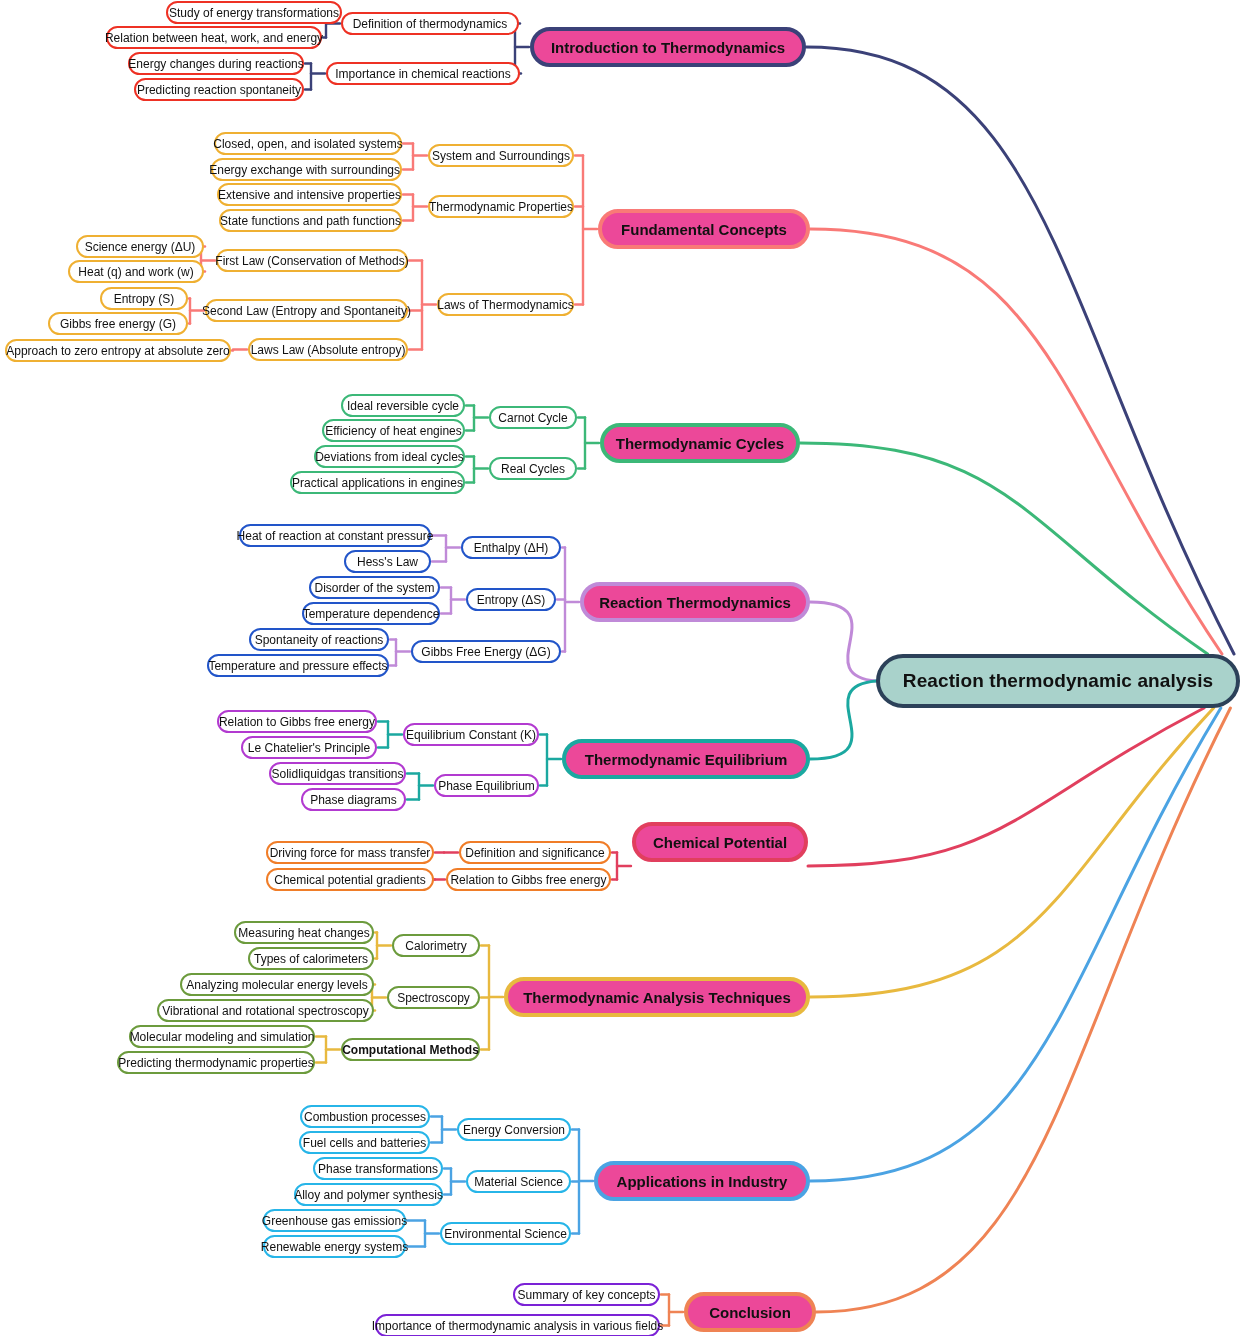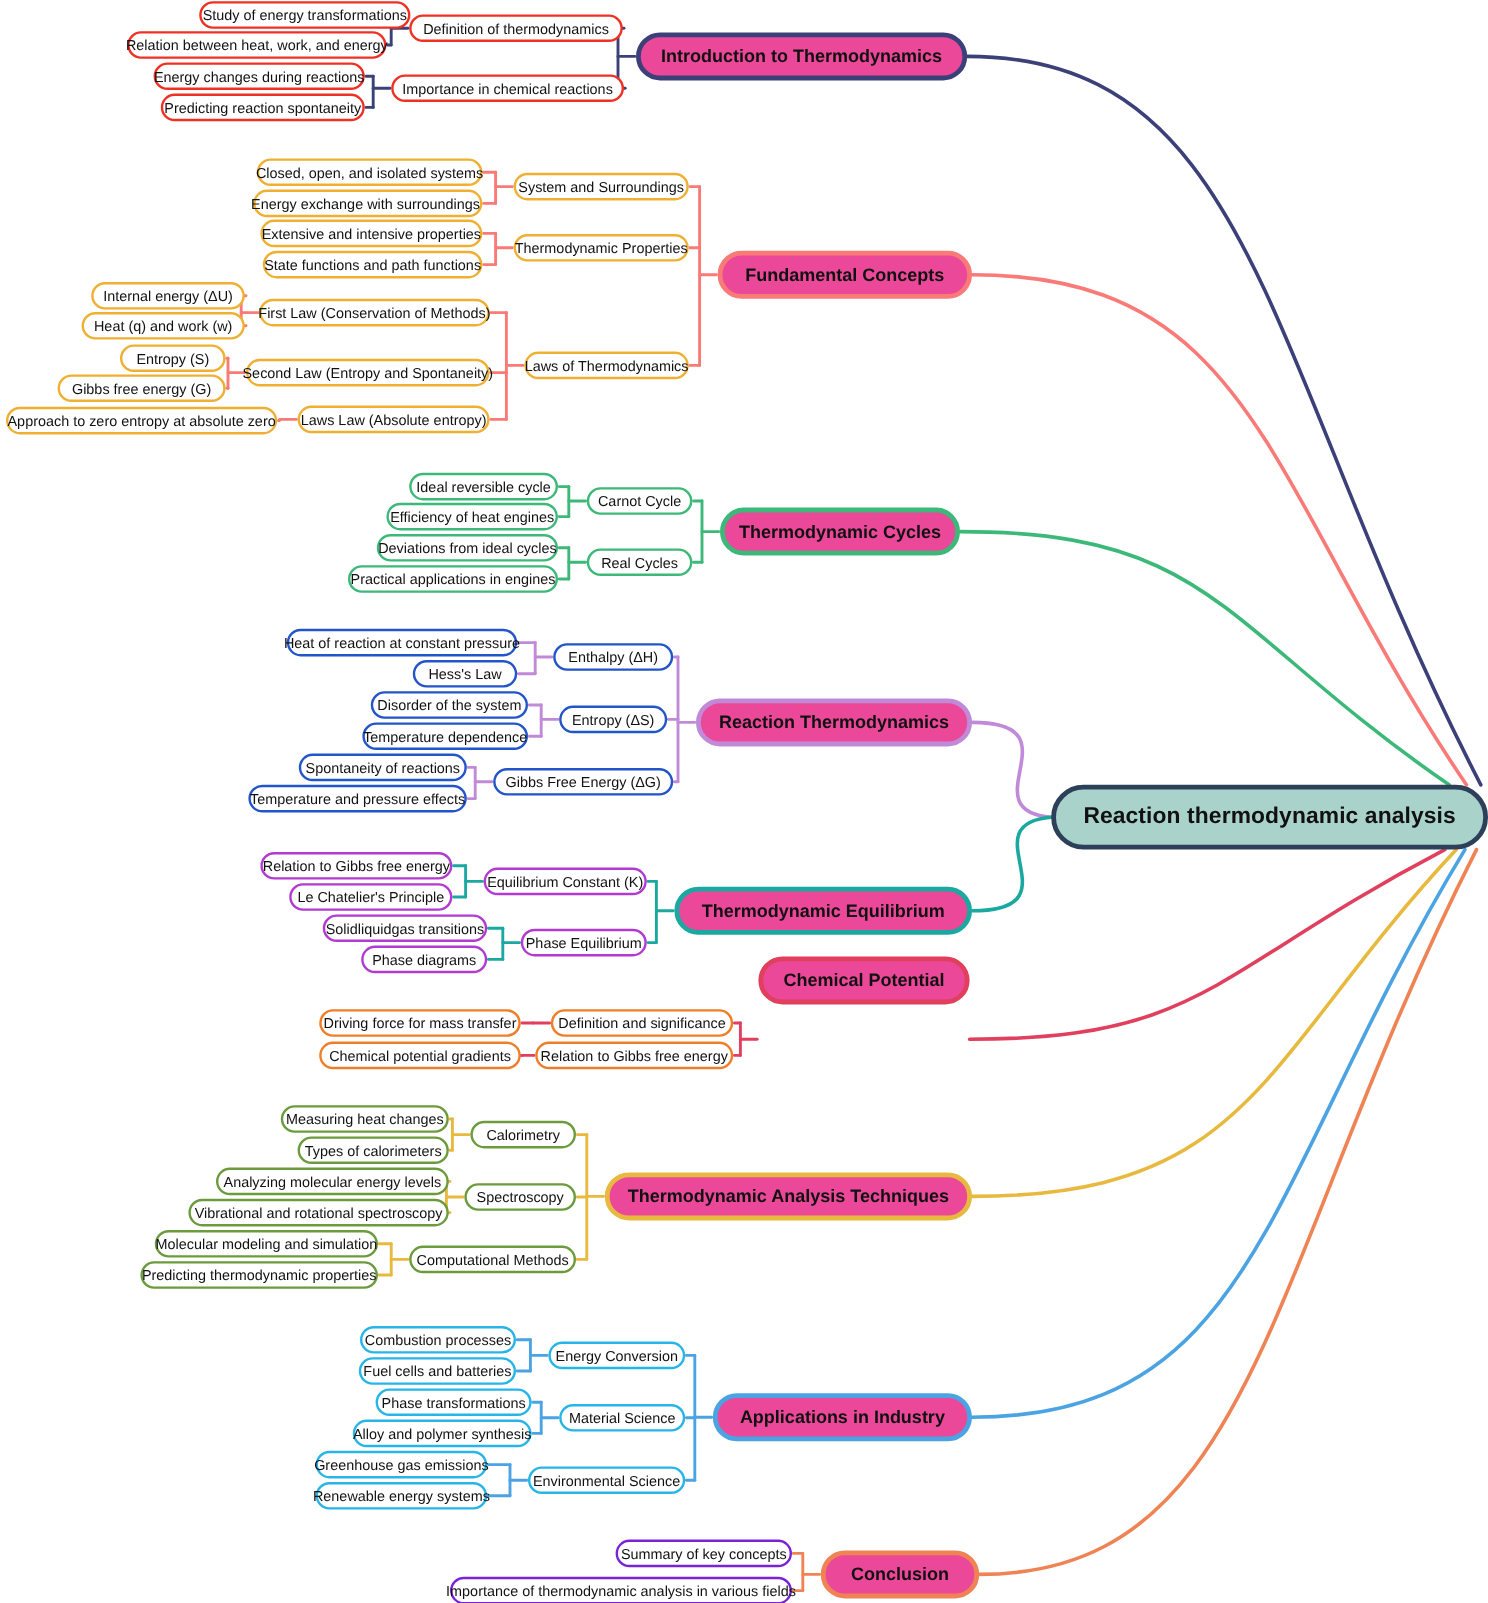--- a/index.html
+++ b/index.html
@@ -228,21 +228,21 @@
       </div>
       <div class="node branch" style="left: 600px; top: 423px; width: 200px; height: 40px; border-color: rgb(60, 184, 120);">
         <span>Thermodynamic Cycles</span>
       </div>
       <div class="node branch" style="left: 580px; top: 582px; width: 230px; height: 40px; border-color: rgb(192, 138, 216);">
         <span>Reaction Thermodynamics</span>
       </div>
       <div class="node branch" style="left: 562px; top: 739px; width: 248px; height: 40px; border-color: rgb(27, 168, 160);">
         <span>Thermodynamic Equilibrium</span>
       </div>
-      <div class="node branch" style="left: 632px; top: 797px; width: 176px; height: 40px; border-color: rgb(225, 63, 94); text-align: center;">
+      <div class="node branch" style="left: 632px; top: 822px; width: 176px; height: 40px; border-color: rgb(225, 63, 94); text-align: center;">
         <span>Chemical Potential</span>
       </div>
       <div class="node branch" style="left: 504px; top: 977px; width: 306px; height: 40px; border-color: rgb(232, 185, 63);">
         <span>Thermodynamic Analysis Techniques</span>
       </div>
       <div class="node branch" style="left: 594px; top: 1161px; width: 216px; height: 40px; border-color: rgb(75, 163, 227);">
         <span>Applications in Industry</span>
       </div>
       <div class="node branch" style="left: 684px; top: 1292px; width: 132px; height: 40px; border-color: rgb(239, 131, 84);">
         <span>Conclusion</span>
@@ -283,21 +283,21 @@
       <div class="node leaf" style="left: 219px; top: 209px; width: 183px; border-color: rgb(239, 176, 50);">
         <span>State functions and path functions</span>
       </div>
       <div class="node sub" style="left: 437px; top: 293px; width: 137px; border-color: rgb(239, 176, 50);">
         <span>Laws of Thermodynamics</span>
       </div>
       <div class="node sub" style="left: 216px; top: 249px; width: 192px; border-color: rgb(239, 176, 50);">
         <span>First Law (Conservation of Methods)</span>
       </div>
       <div class="node leaf" style="left: 76px; top: 235px; width: 128px; border-color: rgb(239, 176, 50);">
-        <span>Internal energy (ΔU)</span>
+        <span>Science energy (ΔU)</span>
       </div>
       <div class="node leaf" style="left: 68px; top: 260px; width: 136px; border-color: rgb(239, 176, 50);">
         <span>Heat (q) and work (w)</span>
       </div>
       <div class="node sub" style="left: 205px; top: 299px; width: 203px; border-color: rgb(239, 176, 50);">
         <span>Second Law (Entropy and Spontaneity)</span>
       </div>
       <div class="node leaf" style="left: 100px; top: 287px; width: 88px; border-color: rgb(239, 176, 50);">
         <span>Entropy (S)</span>
       </div>
@@ -396,21 +396,21 @@
       </div>
       <div class="node sub" style="left: 387px; top: 986px; width: 93px; border-color: rgb(108, 155, 61);">
         <span>Spectroscopy</span>
       </div>
       <div class="node leaf" style="left: 180px; top: 973px; width: 194px; border-color: rgb(108, 155, 61);">
         <span>Analyzing molecular energy levels</span>
       </div>
       <div class="node leaf" style="left: 157px; top: 999px; width: 217px; border-color: rgb(108, 155, 61);">
         <span>Vibrational and rotational spectroscopy</span>
       </div>
-      <div class="node sub" style="left: 341px; top: 1038px; width: 139px; border-color: rgb(108, 155, 61);">
+      <div class="node sub" style="left: 341px; top: 1038px; width: 139px; border-color: rgb(108, 155, 61); font-weight: bold;">
         <span>Computational Methods</span>
       </div>
       <div class="node leaf" style="left: 129px; top: 1025px; width: 186px; border-color: rgb(108, 155, 61);">
         <span>Molecular modeling and simulation</span>
       </div>
       <div class="node leaf" style="left: 117px; top: 1051px; width: 198px; border-color: rgb(108, 155, 61);">
         <span>Predicting thermodynamic properties</span>
       </div>
       <div class="node sub" style="left: 457px; top: 1118px; width: 114px; border-color: rgb(39, 181, 232);">
         <span>Energy Conversion</span>

